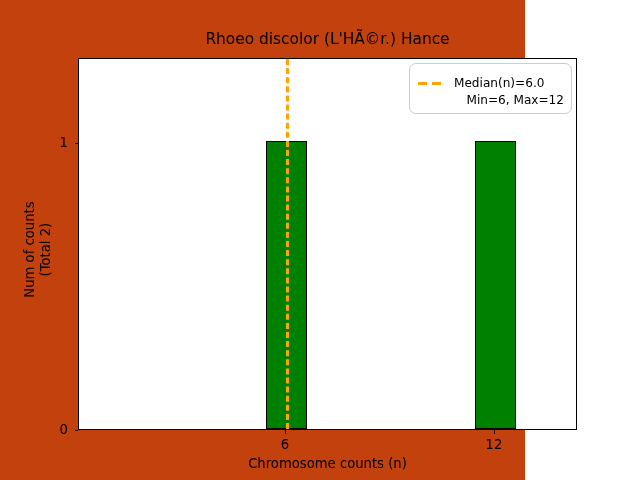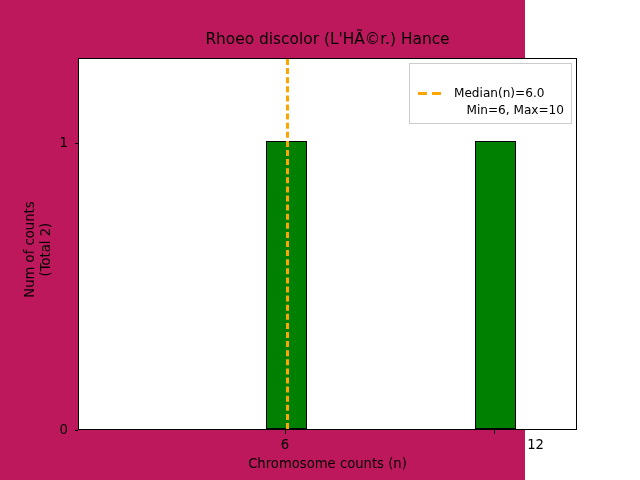--- a/index.html
+++ b/index.html
@@ -10,21 +10,21 @@
   body {
     width: 640px;
     height: 480px;
     font-family: "DejaVu Sans", sans-serif;
     overflow: hidden;
   }
   #figure {
     position: relative;
     width: 525px;
     height: 480px;
-    background: #be185d;
+    background: #c2410c;
   }
 
   
   #chart-title {
     position: absolute;
     left: 78px;
     top: 30px;
     width: 499px;
     text-align: center;
     font-size: 15.4px;
@@ -130,22 +130,22 @@
 
   
   #legend {
     position: absolute;
     left: 409px;
     top: 63px;
     width: 163px;
     box-sizing: border-box;
     background: #ffffff;
     border: 1px solid #cccccc;
-    border-radius: 0;
-    padding: 20px 7px 5px 7px;
+    border-radius: 7px;
+    padding: 10px 7px 5px 7px;
   }
   .legend-row {
     display: flex;
     align-items: center;
     height: 17px;
   }
   .legend-sample {
     width: 30px;
     height: 12px;
     position: relative;
@@ -184,21 +184,21 @@
 
   <div class="ytick-label-wrap" style="top:136px;">
     <div class="ytick-label">1</div>
   </div>
   <div class="ytick-mark" style="top:142.6px;"></div>
 
   <div class="xtick-mark" style="left:285px;"></div>
   <div class="xtick-label" style="left:285px;">6</div>
 
   <div class="xtick-mark" style="left:494px;"></div>
-  <div class="xtick-label" style="left:514px;text-align:right;">12</div>
+  <div class="xtick-label" style="left:494px;">12</div>
 
   <div id="xlabel">Chromosome counts (n)</div>
 
   <div id="ylabel">
     <span class="yl-line">Num of counts</span>
     <span class="yl-line">(Total 2)</span>
   </div>
 
   <div id="plot-area">
     <div class="bar" style="left:187px; width:41px; height:288px;"></div>
@@ -208,17 +208,17 @@
 
   <div id="legend">
     <div class="legend-row">
       <span class="legend-sample">
         <span class="dashseg s1"></span>
           <span class="dashseg s2"></span>
       </span>
       <span class="legend-text">Median(n)=6.0</span>
     </div>
     <div class="legend-row no-sample">
-      <span class="legend-text">Min=6, Max=10</span>
+      <span class="legend-text">Min=6, Max=12</span>
     </div>
   </div>
 
 </div>
 
 </body></html>

